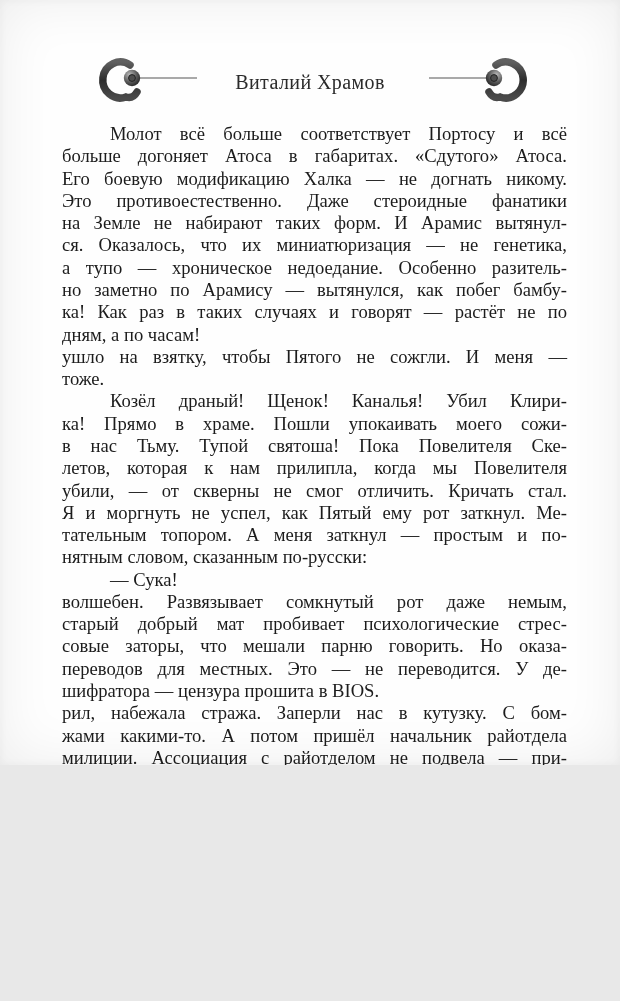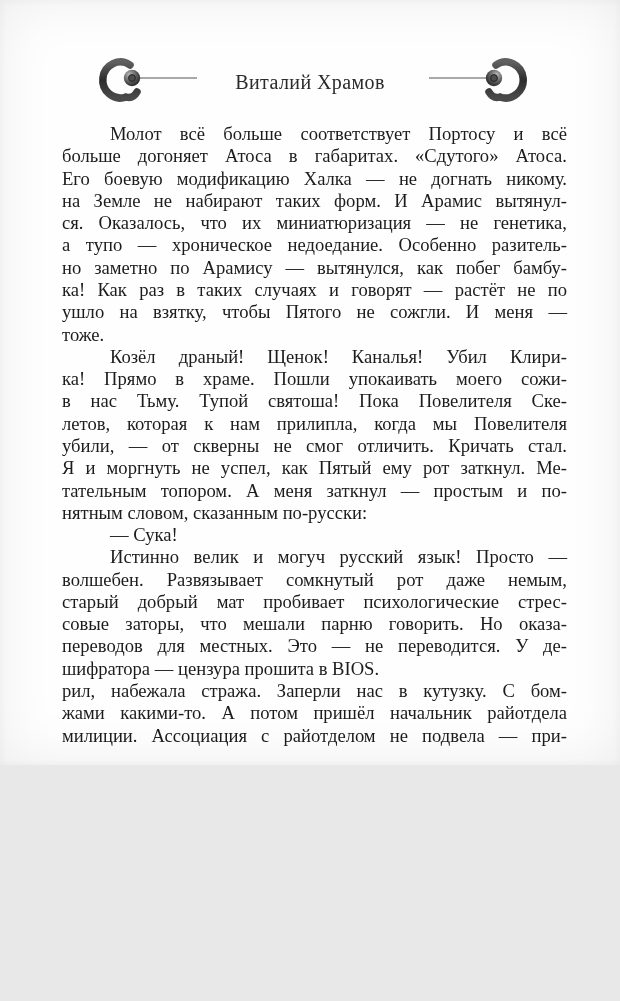--- a/index.html
+++ b/index.html
@@ -113,45 +113,46 @@
       <circle cx="52" cy="25" r="8.2" fill="url(#knobG)"></circle>
       <circle cx="52" cy="25" r="3.4" fill="#4e4e4e" stroke="#222" stroke-width="1"></circle>
     </svg>
   </header>
 
   <main class="body" id="body-text">
       <div class="para">
         <div class="line indent">Молот всё больше соответствует Портосу и всё</div>
         <div class="line">больше догоняет Атоса в габаритах. «Сдутого» Атоса.</div>
         <div class="line">Его боевую модификацию Халка — не догнать никому.</div>
+        <div class="line">Это противоестественно. Даже стероидные фанатики</div>
         <div class="line">на Земле не набирают таких форм. И Арамис вытянул-</div>
         <div class="line">ся. Оказалось, что их миниатюризация — не генетика,</div>
         <div class="line">а тупо — хроническое недоедание. Особенно разитель-</div>
         <div class="line">но заметно по Арамису — вытянулся, как побег бамбу-</div>
         <div class="line">ка! Как раз в таких случаях и говорят — растёт не по</div>
+        <div class="line end">дням, а по часам!</div>
       </div>
       <div class="para">
         <div class="line">ушло на взятку, чтобы Пятого не сожгли. И меня —</div>
         <div class="line end">тоже.</div>
       </div>
       <div class="para">
         <div class="line indent">Козёл драный! Щенок! Каналья! Убил Клири-</div>
         <div class="line">ка! Прямо в храме. Пошли упокаивать моего сожи-</div>
         <div class="line">в нас Тьму. Тупой святоша! Пока Повелителя Ске-</div>
         <div class="line">летов, которая к нам прилипла, когда мы Повелителя</div>
         <div class="line">убили, — от скверны не смог отличить. Кричать стал.</div>
         <div class="line">Я и моргнуть не успел, как Пятый ему рот заткнул. Ме-</div>
         <div class="line">тательным топором. А меня заткнул — простым и по-</div>
         <div class="line end">нятным словом, сказанным по-русски:</div>
       </div>
       <div class="para">
         <div class="line indent end">— Сука!</div>
       </div>
       <div class="para">
-        <div class="line indent">Истинно велик и могуч русский язык! Просто —</div>
         <div class="line">волшебен. Развязывает сомкнутый рот даже немым,</div>
         <div class="line">старый добрый мат пробивает психологические стрес-</div>
         <div class="line">совые заторы, что мешали парню говорить. Но оказа-</div>
         <div class="line">переводов для местных. Это — не переводится. У де-</div>
         <div class="line end">шифратора — цензура прошита в BIOS.</div>
       </div>
       <div class="para">
         <div class="line">рил, набежала стража. Заперли нас в кутузку. С бом-</div>
         <div class="line">жами какими-то. А потом пришёл начальник райотдела</div>
         <div class="line">милиции. Ассоциация с райотделом не подвела — при-</div>

